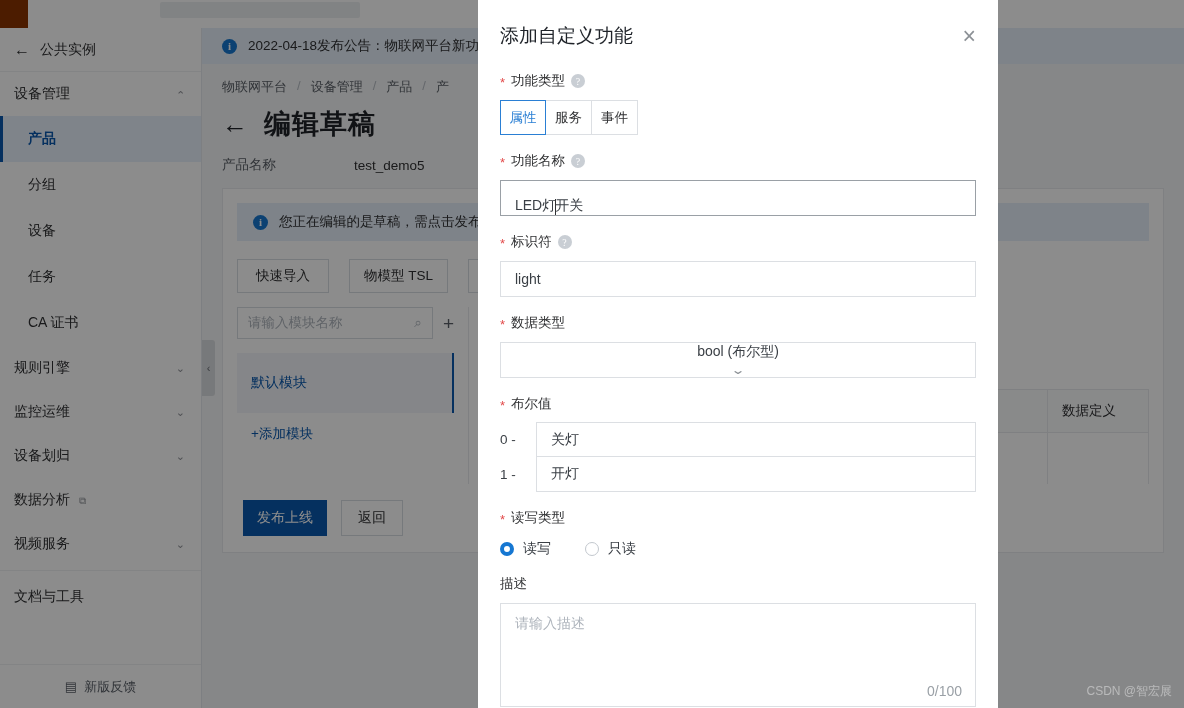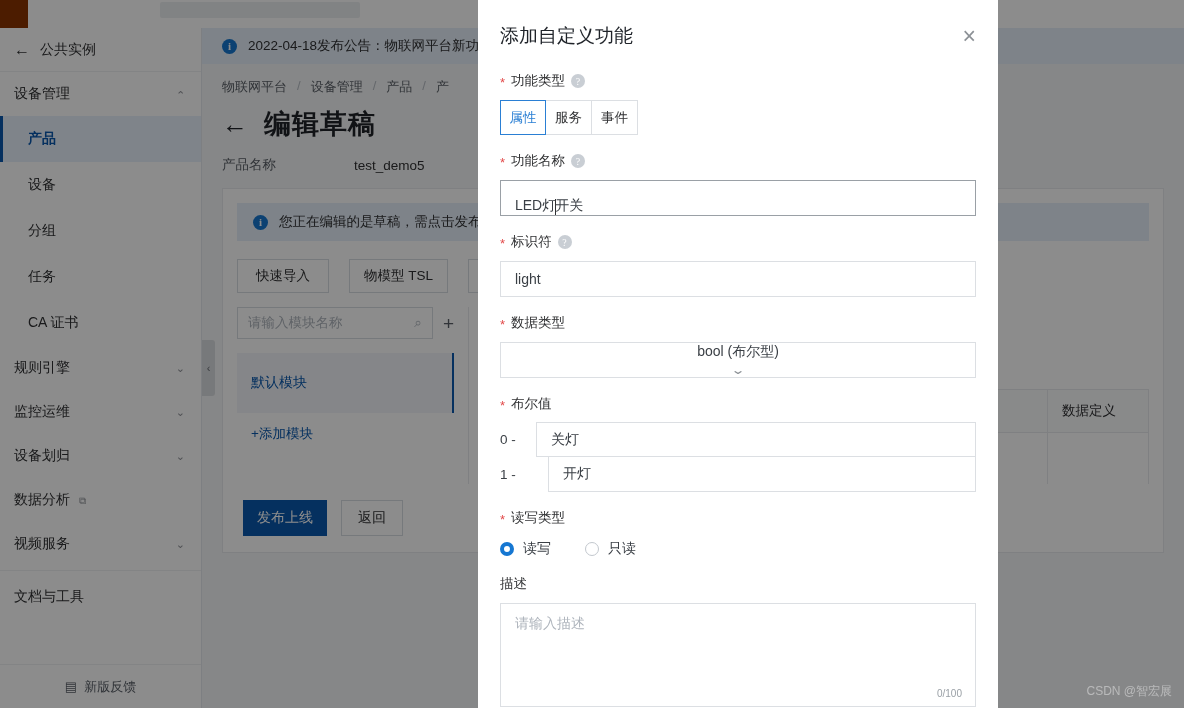--- a/index.html
+++ b/index.html
@@ -164,33 +164,33 @@
   .dn { font-size: 12px; color: #8c9196; transform: scaleX(1.5); }
 
   .bool-wrap { margin-top: 9px; }
   .bool-row { display: flex; align-items: center; }
   .bool-k { width: 36px; font-size: 13.5px; color: #3a3f45; }
   .bool-v {
     flex: 1; height: 35px; border: 1px solid #dcdfe3;
     display: flex; align-items: center; padding: 0 14px;
     font-size: 14px; color: #3a3f45; background: #fff;
   }
-  .bool-row:nth-child(2) .bool-v { border-top: none; margin-left: 12px; }
+  .bool-row:nth-child(2) .bool-v { border-top: none; }
 
   .radios { display: flex; align-items: center; gap: 34px; margin-top: 13px; }
   .radio { display: flex; align-items: center; gap: 9px; font-size: 14px; color: #3a3f45; }
   .rc { width: 14px; height: 14px; border-radius: 50%; border: 1px solid #c3c8ce; background: #fff; }
   .rc.on { border: 4px solid #1677d2; background: #fff; }
 
   .ta-wrap {
     margin-top: 10px; width: 100%; height: 104px; border: 1px solid #dcdfe3;
     position: relative; background: #fff;
   }
   .ta-ph { position: absolute; left: 14px; top: 11px; font-size: 14px; color: #aeb4bc; }
-  .ta-count { position: absolute; right: 13px; bottom: 7px; font-size: 10px; color: #9aa0a6; }
+  .ta-count { position: absolute; right: 13px; bottom: 7px; font-size: 14px; color: #9aa0a6; }
 
   .sec { margin-top: 17px; }
   .sec0 { margin-top: 0; }
 
   
   .wm {
     position: absolute; right: 12px; bottom: 8px; font-size: 12px;
     color: rgba(255,255,255,0.42);
   }
 </style>
@@ -214,24 +214,24 @@
 
       <div class="side-group">
         <span>设备管理</span>
         <span class="chev up">⌄</span>
       </div>
 
       <div class="side-item active">
         <span>产品</span>
       </div>
       <div class="side-item">
+        <span>分组</span>
+      </div>
+      <div class="side-item">
         <span>设备</span>
-      </div>
-      <div class="side-item">
-        <span>分组</span>
       </div>
       <div class="side-item">
         <span>任务</span>
       </div>
       <div class="side-item">
         <span>CA 证书</span>
       </div>
 
       <div class="side-group">
         <span>规则引擎</span>

